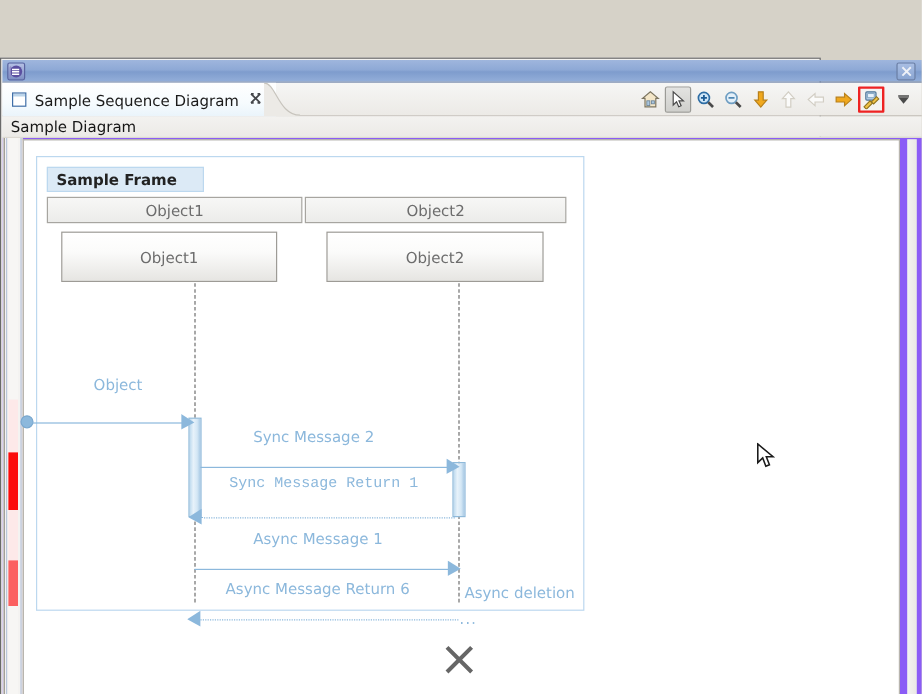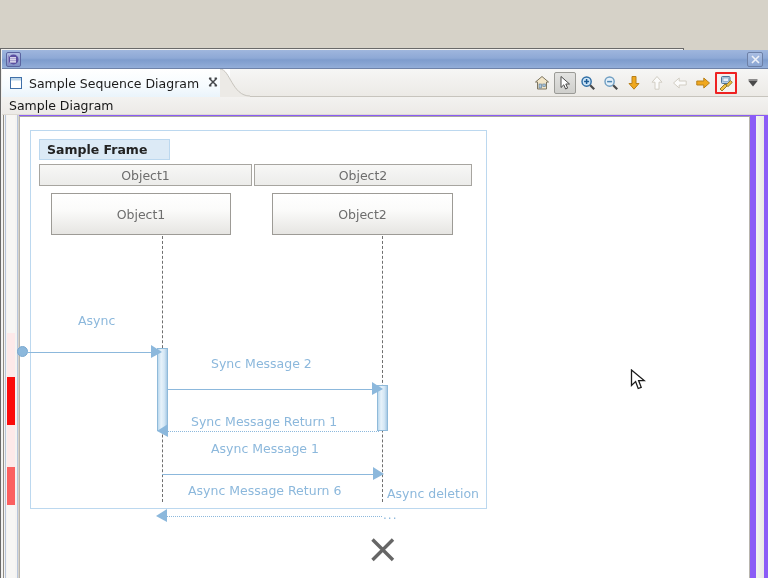--- a/index.html
+++ b/index.html
@@ -368,34 +368,34 @@
         <div class="object-box" style="left:241px; top:62px; width:181px;">
           <span>Object2</span>
         </div>
 
         <div class="lifeline" style="left:131px; top:105px; height:266px;"></div>
         <div class="lifeline" style="left:351px; top:105px; height:266px;"></div>
 
         <div class="exec-bar" style="left:126px; top:217px; height:83px;"></div>
         <div class="exec-bar" style="left:346px; top:254px; height:46px;"></div>
 
-        <div class="msg-label" style="left:47px; top:182px;">Async</div>
+        <div class="msg-label" style="left:47px; top:182px;">Object</div>
         <div class="start-dot" style="left:-14px; top:215px;"></div>
         <div class="msg-line" style="left:-4px; top:221px; width:132px;"></div>
         <svg class="arrowhead" style="left:120px; top:214px;" width="12" height="14">
           <path d="M0,0 L11,7 L0,13 Z" fill="#8cb8dc"></path>
         </svg>
 
         <div class="msg-label" style="left:180px; top:225px;">Sync Message 2</div>
         <div class="msg-line" style="left:136px; top:258px; width:212px;"></div>
         <svg class="arrowhead" style="left:341px; top:251px;" width="12" height="14">
           <path d="M0,0 L11,7 L0,13 Z" fill="#8cb8dc"></path>
         </svg>
 
-        <div class="msg-label" style="left:160px; top:283px;">Sync Message Return 1</div>
+        <div class="msg-label" style="left:160px; top:265px;font-family:Liberation Mono, monospace;">Sync Message Return 1</div>
         <div class="msg-line dotted" style="left:136px; top:300px; width:212px;"></div>
         <svg class="arrowhead" style="left:126px; top:293px;" width="12" height="14">
           <path d="M11,0 L0,7 L11,13 Z" fill="#8cb8dc"></path>
         </svg>
 
         <div class="msg-label" style="left:180px; top:310px;">Async Message 1</div>
         <div class="msg-line" style="left:131px; top:343px; width:218px;"></div>
         <svg class="arrowhead" style="left:342px; top:336px;" width="12" height="14">
           <path d="M0,0 L11,7 L0,13 Z" fill="#8cb8dc"></path>
         </svg>

